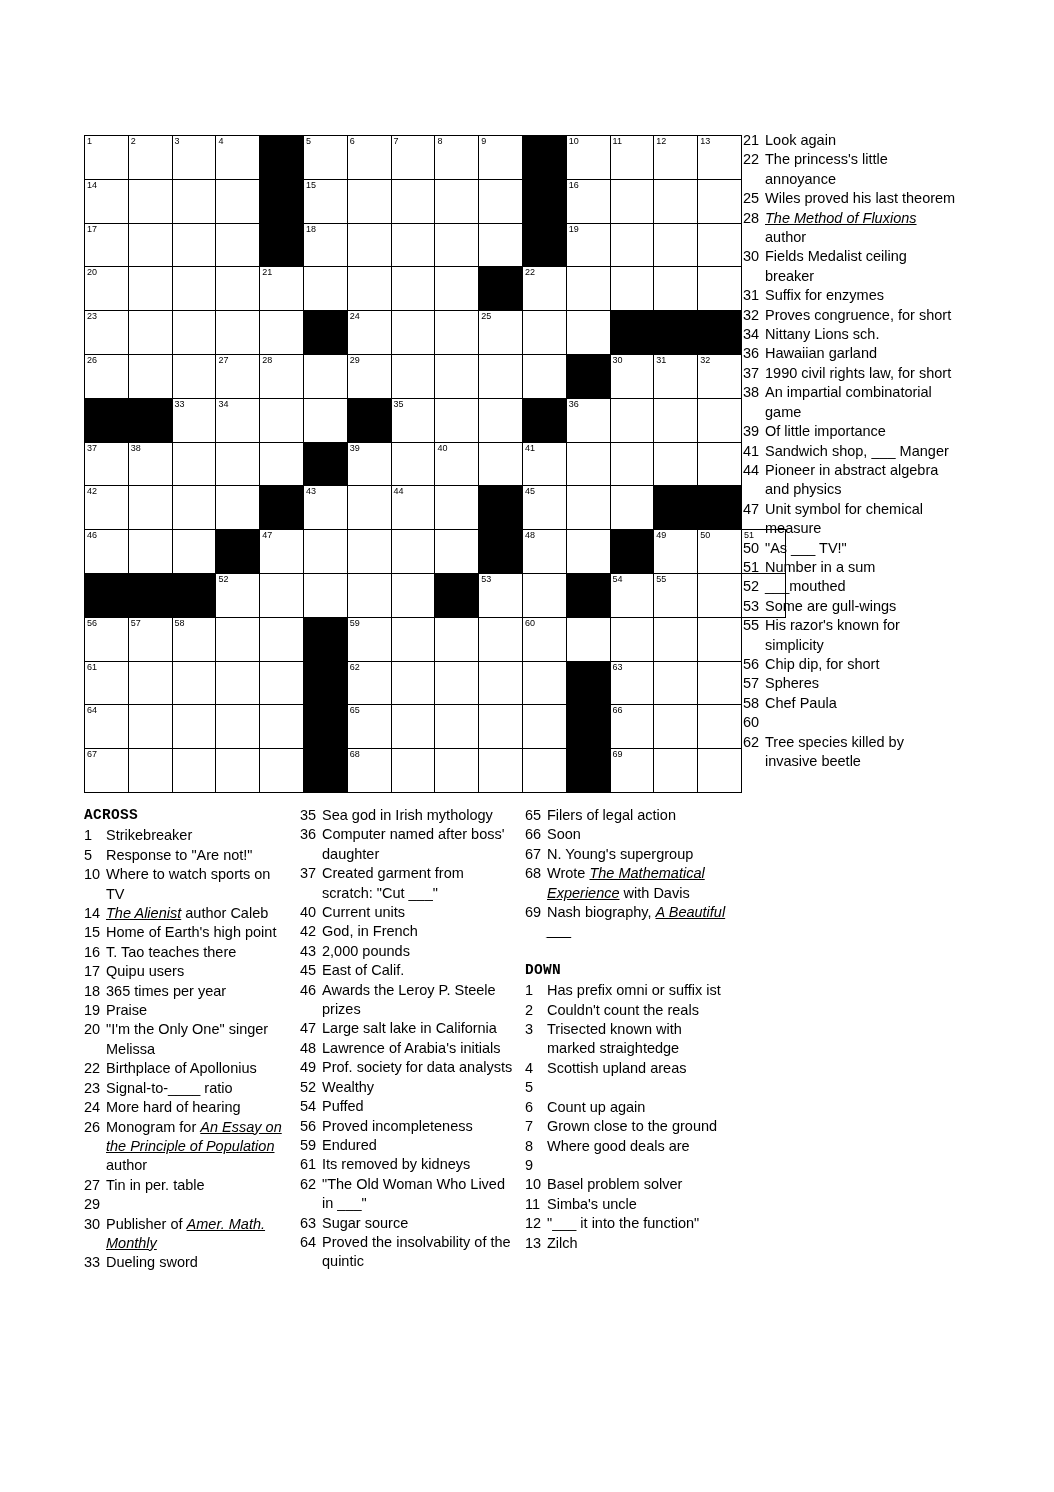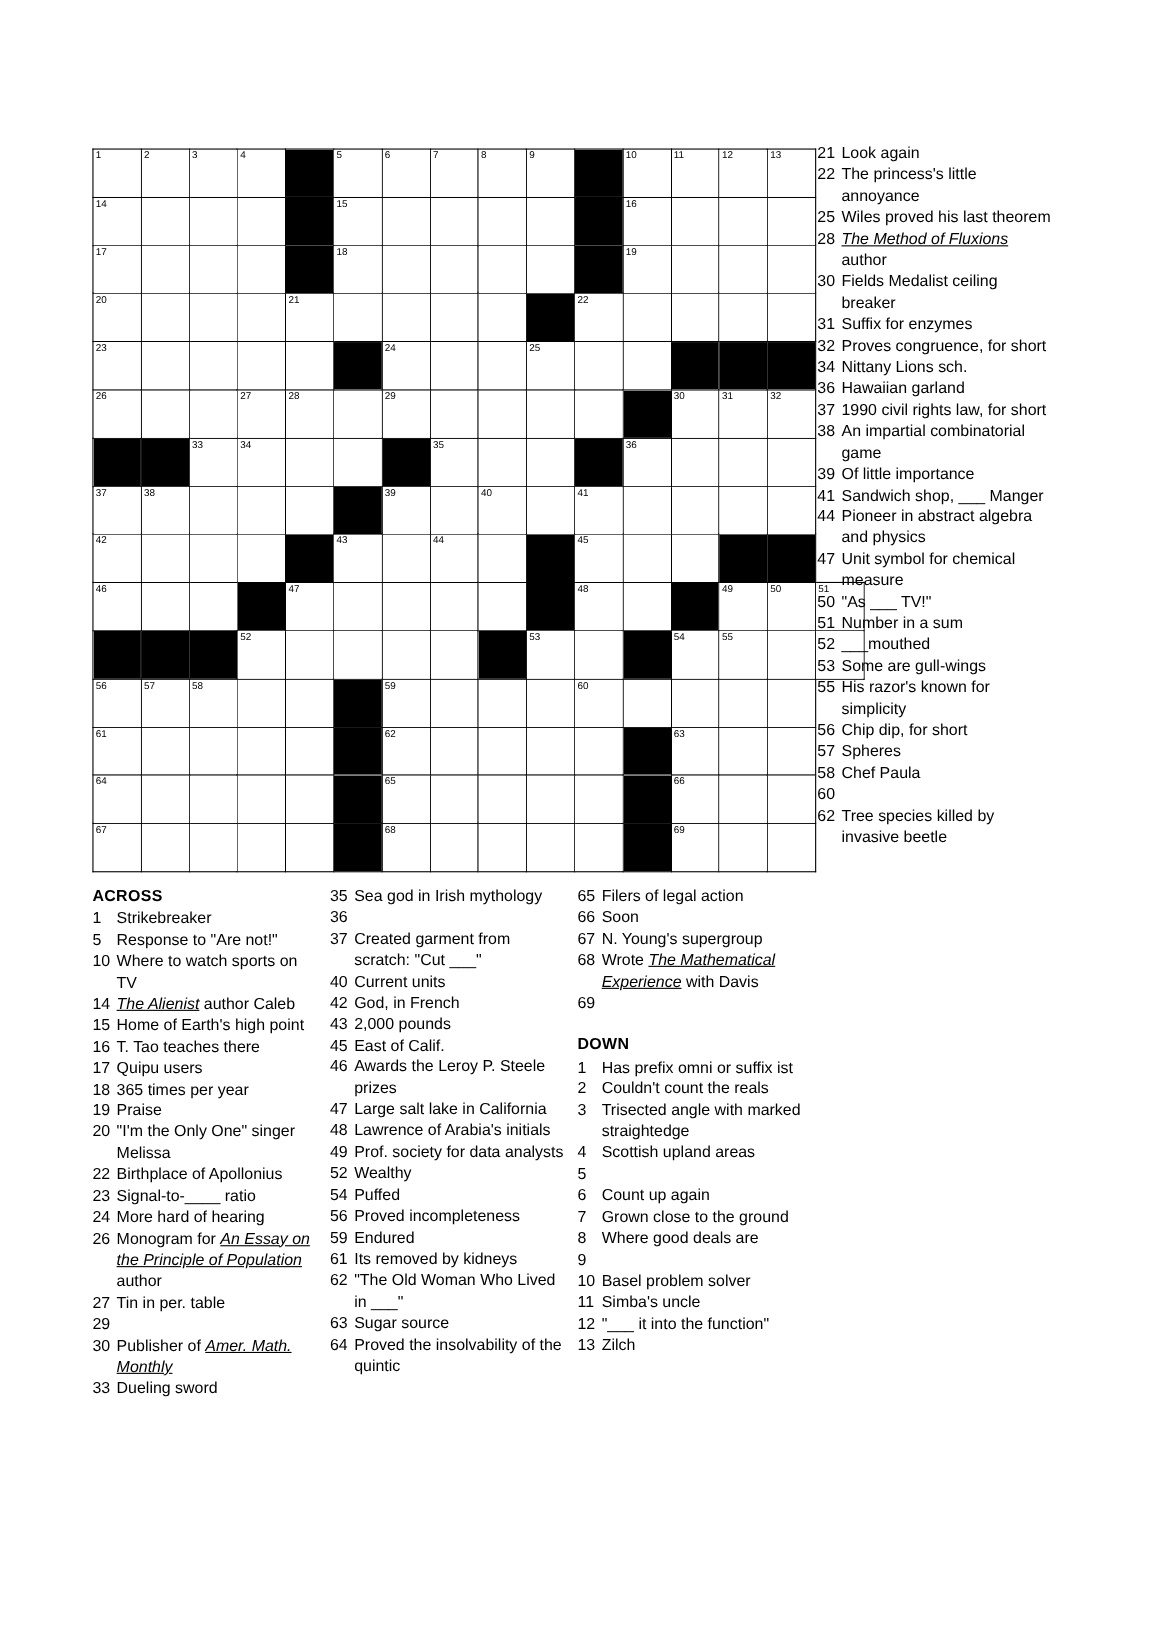--- a/index.html
+++ b/index.html
@@ -54,20 +54,21 @@
   
   .clue-col {
     position: absolute;
     font-size: 14.5px;
     line-height: 19.4px;
   }
   .clue-head {
     font-weight: bold;
     margin-bottom: 1px;
     letter-spacing: 0.3px;
+    font-family: Liberation Mono, monospace;
   }
   .clue {
     display: flex;
     align-items: flex-start;
     margin-bottom: 0px;
   }
   .clue .n {
     width: 22px;
     flex: 0 0 22px;
     text-align: left;
@@ -572,20 +573,21 @@
   </div>
 
   <div class="clue-col" id="col-mid">
     <div id="list-across-mid">
         <div class="clue">
           <span class="n">35</span>
           <span class="t">Sea god in Irish mythology</span>
         </div>
         <div class="clue">
           <span class="n">36</span>
+          <span class="t">Computer named after boss' daughter</span>
         </div>
         <div class="clue">
           <span class="n">37</span>
           <span class="t">Created garment from scratch: "Cut ___"</span>
         </div>
         <div class="clue">
           <span class="n">40</span>
           <span class="t">Current units</span>
         </div>
         <div class="clue">
@@ -664,36 +666,37 @@
         <div class="clue">
           <span class="n">67</span>
           <span class="t">N. Young's supergroup</span>
         </div>
         <div class="clue">
           <span class="n">68</span>
           <span class="t">Wrote <i>The Mathematical Experience</i> with Davis</span>
         </div>
         <div class="clue">
           <span class="n">69</span>
+          <span class="t">Nash biography, <i>A Beautiful ___</i></span>
         </div>
       </div>
     <div class="spacer"></div>
     <div class="clue-head">DOWN</div>
     <div id="list-down">
         <div class="clue">
           <span class="n">1</span>
           <span class="t">Has prefix omni or suffix ist</span>
         </div>
         <div class="clue">
           <span class="n">2</span>
           <span class="t">Couldn't count the reals</span>
         </div>
         <div class="clue">
           <span class="n">3</span>
-          <span class="t">Trisected angle with marked straightedge</span>
+          <span class="t">Trisected known with marked straightedge</span>
         </div>
         <div class="clue">
           <span class="n">4</span>
           <span class="t">Scottish upland areas</span>
         </div>
         <div class="clue">
           <span class="n">5</span>
         </div>
         <div class="clue">
           <span class="n">6</span>

